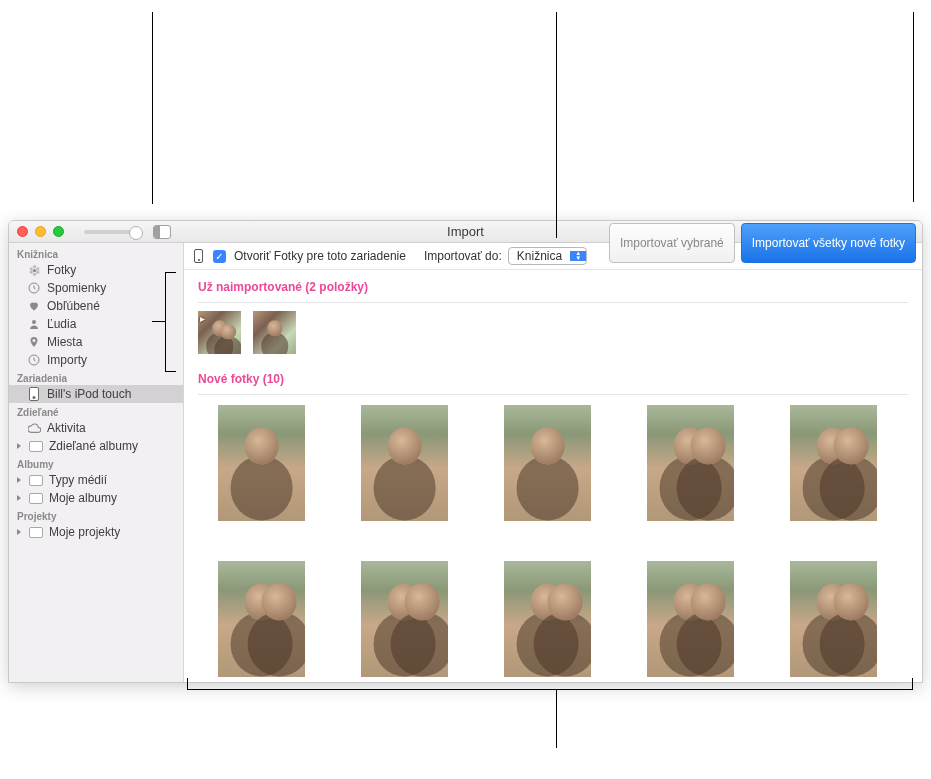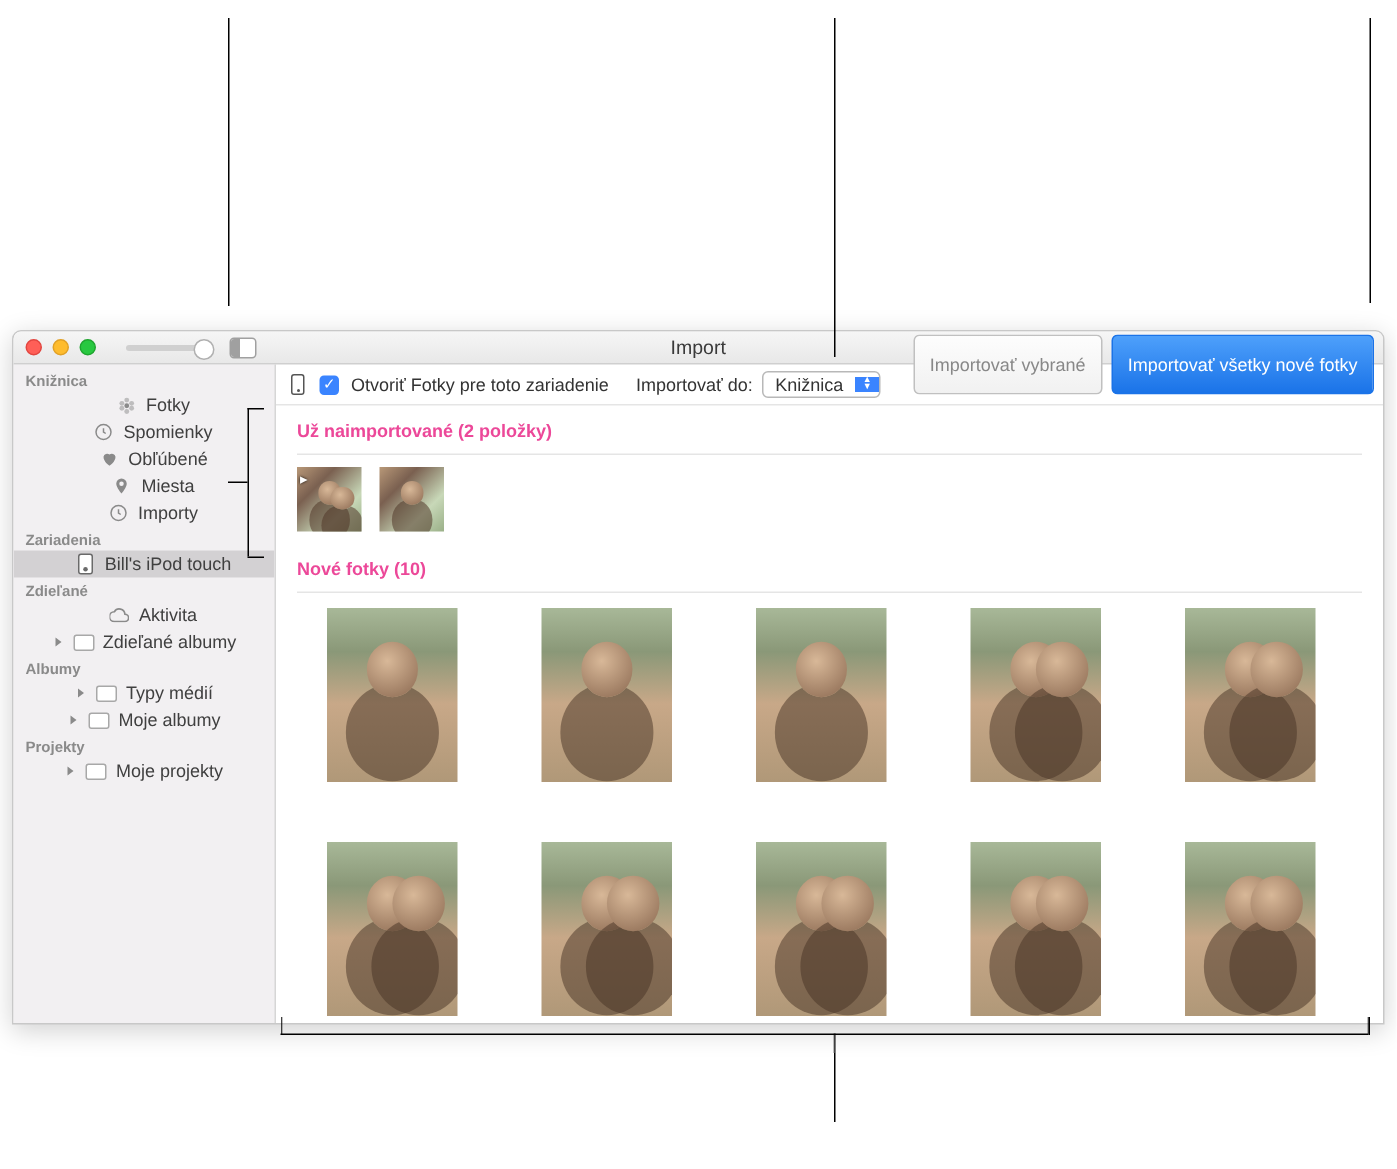--- a/index.html
+++ b/index.html
@@ -74,21 +74,20 @@
 
   .sidebar {
     width: 175px; background:#f2f0f2; border-right:1px solid #d6d6d6;
     font-size:12px; color:#404040; overflow:hidden;
     padding-top:2px;
   }
   .sb-section { font-size:10px; font-weight:600; color:#8a8a8a; padding:4px 8px 1px; }
   .sb-item {
     display:flex; align-items:center; gap:6px; padding:2px 6px 2px 18px;
     cursor:default;
-    justify-content:center;
   }
   .sb-item.selected { background:#d3d1d3; }
   .sb-disclosure {
     width:0;height:0;border-left:4px solid #8a8a8a;
     border-top:3px solid transparent;border-bottom:3px solid transparent;
     margin-left:-10px; margin-right:2px;
   }
   .sb-ico { width:14px; display:flex; justify-content:center; color:#8a8a8a; font-size:12px; }
   .sb-ico svg { fill:#8a8a8a; }
   .sb-album-ico { width:14px;height:11px;border:1px solid #a8a8a8;background:#fff;border-radius:2px; }
@@ -218,20 +217,29 @@
         <span class="sb-ico">
           <svg width="12" height="12" viewBox="0 0 24 24">
               <path d="M12 21s-8-5-8-12a5 5 0 0 1 8-3 5 5 0 0 1 8 3c0 7-8 12-8 12z"></path>
             </svg>
         </span>
         <span>Obľúbené</span>
       </div>
       <div class="sb-item">
         <span class="sb-ico">
           <svg width="12" height="12" viewBox="0 0 24 24">
+              <circle cx="12" cy="8" r="4"></circle>
+              <path d="M4 22c0-4 4-7 8-7s8 3 8 7z"></path>
+            </svg>
+        </span>
+        <span>Ľudia</span>
+      </div>
+      <div class="sb-item">
+        <span class="sb-ico">
+          <svg width="12" height="12" viewBox="0 0 24 24">
               <path d="M12 2a7 7 0 0 0-7 7c0 5 7 13 7 13s7-8 7-13a7 7 0 0 0-7-7zm0 10a3 3 0 1 1 0-6 3 3 0 0 1 0 6z"></path>
             </svg>
         </span>
         <span>Miesta</span>
       </div>
       <div class="sb-item">
         <span class="sb-ico">
           <svg width="12" height="12" viewBox="0 0 24 24">
               <circle cx="12" cy="12" r="10" fill="none" stroke="#8a8a8a" stroke-width="2"></circle>
               <path d="M12 7v5l3 2" fill="none" stroke="#8a8a8a" stroke-width="2"></path>

